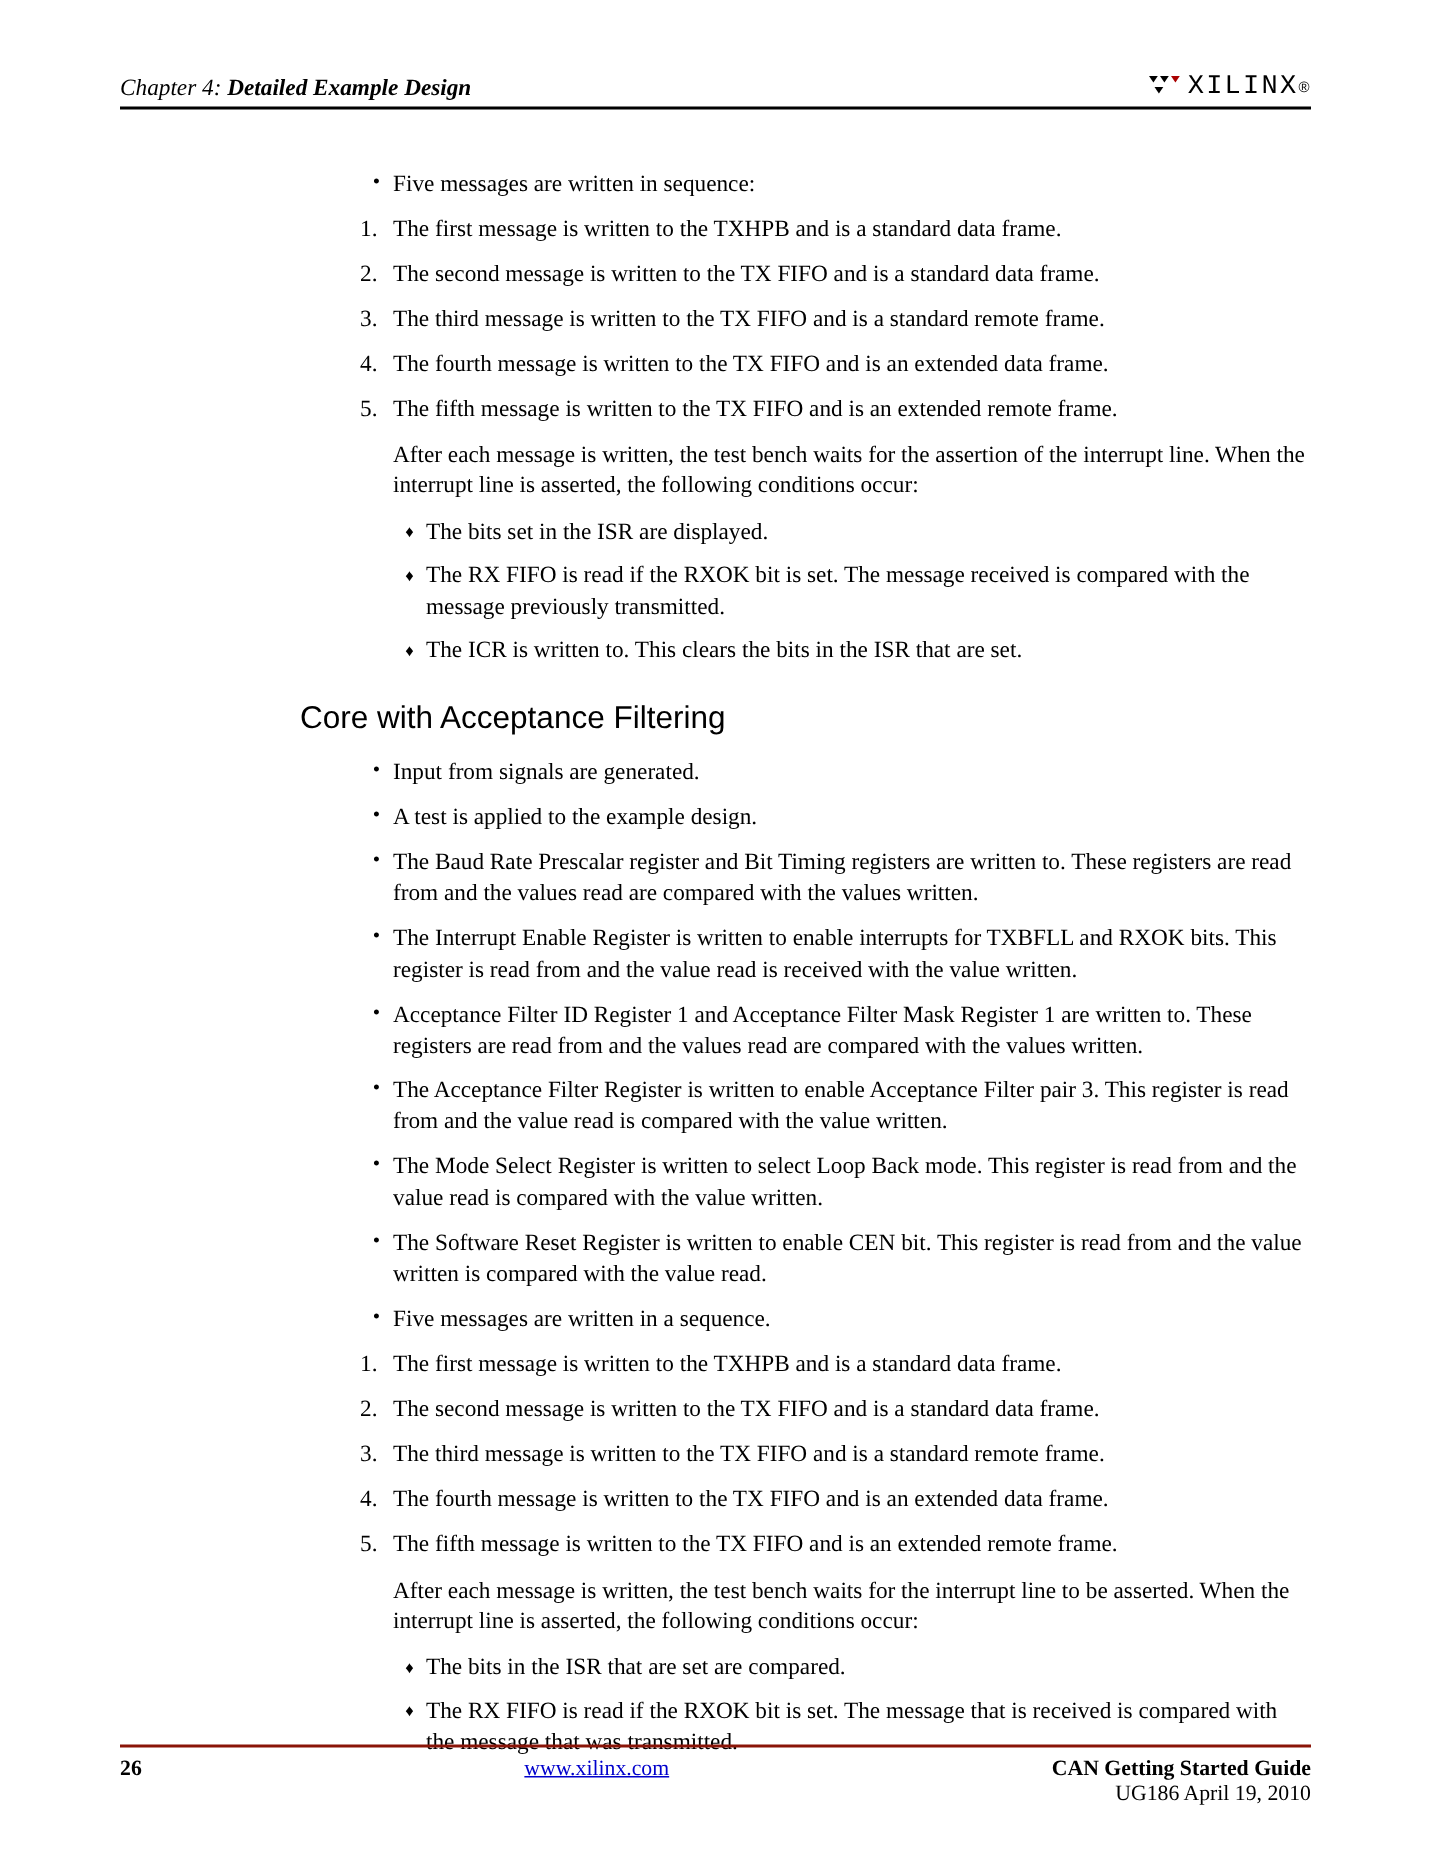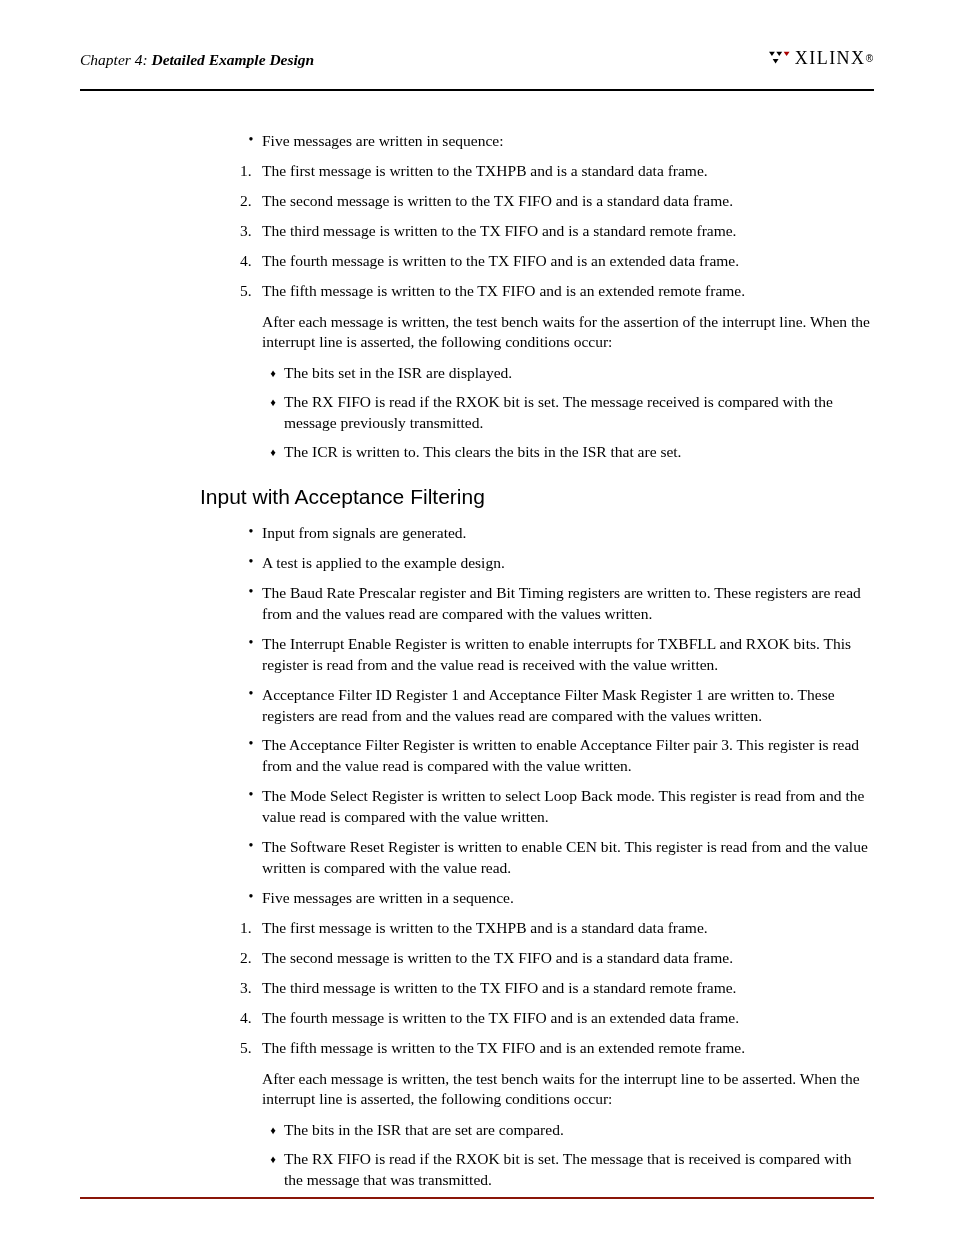--- a/index.html
+++ b/index.html
@@ -18,21 +18,21 @@
     padding: 48px 80px 30px 80px;
     position: relative;
     height: 100%;
     box-sizing: border-box;
   }
   .header {
     display: flex;
     justify-content: space-between;
     align-items: flex-end;
     border-bottom: 2px solid #000;
-    padding-bottom: 20px;
+    padding-bottom: 3px;
     margin-bottom: 40px;
   }
   .header-left {
     font-style: italic;
     font-size: 15.5px;
   }
   .header-left .bold {
     font-weight: bold;
     font-style: italic;
   }
@@ -42,21 +42,21 @@
     font-family: Arial, Helvetica, sans-serif;
     font-weight: 400;
     font-size: 18px;
     letter-spacing: 1px;
   }
   .logo svg {
     height: 16px;
     margin-right: 4px;
   }
   .logo-text {
-    font-family: Liberation Serif, serif;
+    font-family: Liberation Mono, monospace;
     letter-spacing: 1.5px;
   }
   .content {
     margin-left: 160px;
   }
   ul.bullets, ol.numbered {
     margin: 0;
     padding: 0;
     list-style: none;
   }
@@ -189,21 +189,21 @@
       <li>
           <span class="marker">♦</span>
           <span class="li-text">The RX FIFO is read if the RXOK bit is set. The message received is compared with the message previously transmitted.</span>
         </li>
       <li>
           <span class="marker">♦</span>
           <span class="li-text">The ICR is written to. This clears the bits in the ISR that are set.</span>
         </li>
     </ul>
 
-    <h2 class="section">Input with Acceptance Filtering</h2>
+    <h2 class="section">Core with Acceptance Filtering</h2>
     <ul class="bullets">
       <li>
           <span class="marker">•</span>
           <span class="li-text">Input from signals are generated.</span>
         </li>
       <li>
           <span class="marker">•</span>
           <span class="li-text">A test is applied to the example design.</span>
         </li>
       <li>
@@ -267,14 +267,22 @@
           <span class="marker">♦</span>
           <span class="li-text">The RX FIFO is read if the RXOK bit is set. The message that is received is compared with the message that was transmitted.</span>
         </li>
 
     </ul>
 
   </div>
 
   <div class="footer">
     <div class="footer-rule"></div>
+    <div class="footer-row">
+      <div class="footer-left">26</div>
+      <div class="footer-center"><a>www.xilinx.com</a></div>
+      <div class="footer-right">
+        <div class="title">CAN Getting Started Guide</div>
+        <div>UG186 April 19, 2010</div>
+      </div>
+    </div>
   </div>
 </div>
 
 </body></html>

